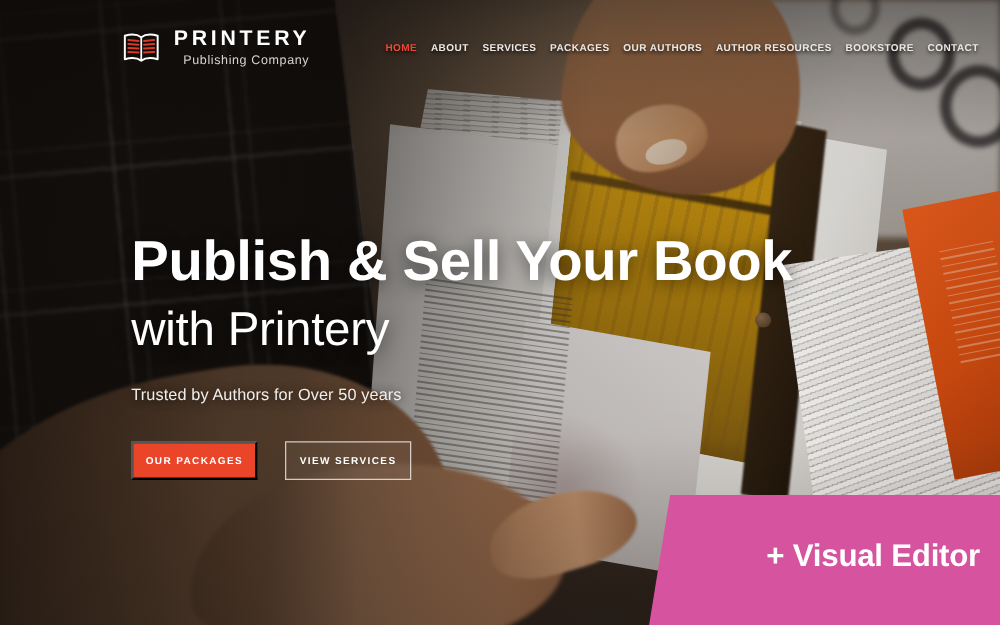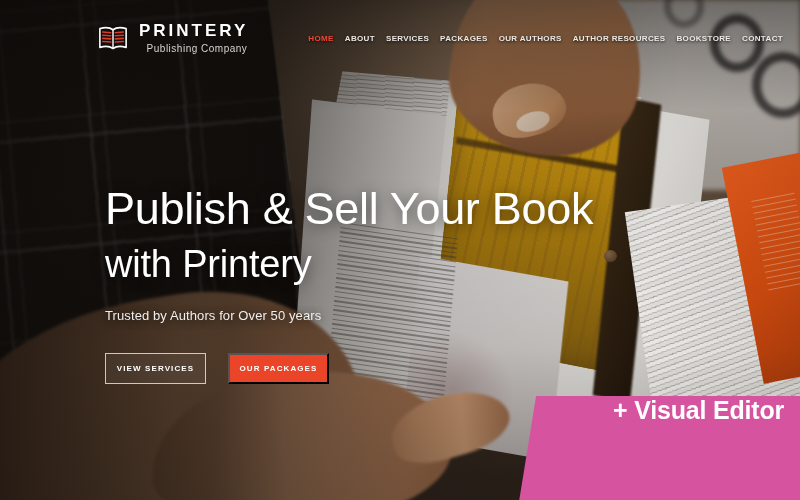--- a/index.html
+++ b/index.html
@@ -256,21 +256,21 @@
     font-weight:600; text-transform:uppercase;
     white-space:nowrap; cursor:pointer;
     font-family:"Liberation Sans Narrow","Liberation Sans",sans-serif;
     text-shadow:0 1px 3px rgba(0,0,0,.75);
   }
   .nav-item.active { color:#ec4a37; }
 
   
   .content { position:absolute; left:105px; top:186px; z-index:25; }
   .title-1 {
-    font-size:45px; font-weight:400; color:#ffffff;
+    font-size:45px; font-weight:700; color:#ffffff;
     letter-spacing:-.3px; line-height:1.0;
     font-family:"Liberation Sans Narrow","Liberation Sans",sans-serif;
     text-shadow:0 2px 14px rgba(0,0,0,.55);
   }
   .title-2 {
     font-size:38px; font-weight:300; color:#ffffff;
     letter-spacing:-.2px; line-height:1.0; margin-top:14px;
     font-family:"Liberation Sans Narrow","Liberation Sans",sans-serif;
     text-shadow:0 2px 14px rgba(0,0,0,.55);
   }
@@ -291,21 +291,21 @@
   
   .promo {
     position:absolute; right:0; bottom:0; width:290px; height:104px;
     background:#d6549f;
     clip-path:polygon(9% 0%, 100% 0%, 100% 100%, 3.2% 100%);
     border-top-left-radius:20px;
     z-index:40;
   }
   .promo-inner {
     position:absolute; inset:0;
-    display:flex; flex-direction:column; 
+    display:flex; flex-direction:column; justify-content:center;
     align-items:flex-end;
     padding:0 16px 4px 0;
   }
   .promo-line {
     color:#ffffff; font-size:25px; font-weight:700;
     line-height:1.18; letter-spacing:-.2px; white-space:nowrap;
   }
 </style>
 </head>
 <body>
@@ -383,22 +383,22 @@
       <span class="nav-item">BOOKSTORE</span>
       <span class="nav-item">CONTACT</span>
     </nav>
   </div>
 
   <div class="content">
     <h1 class="title-1">Publish &amp; Sell Your Book</h1>
     <h2 class="title-2">with Printery</h2>
     <p class="subtitle">Trusted by Authors for Over 50 years</p>
     <div class="btns">
+      <button class="btn btn-solid">OUR PACKAGES</button>
       <button class="btn btn-outline">VIEW SERVICES</button>
-      <button class="btn btn-solid">OUR PACKAGES</button>
     </div>
   </div>
 
   <div class="promo">
     <div class="promo-inner">
       <div class="promo-line">+ Visual Editor</div>
     </div>
   </div>
 
 </div>

